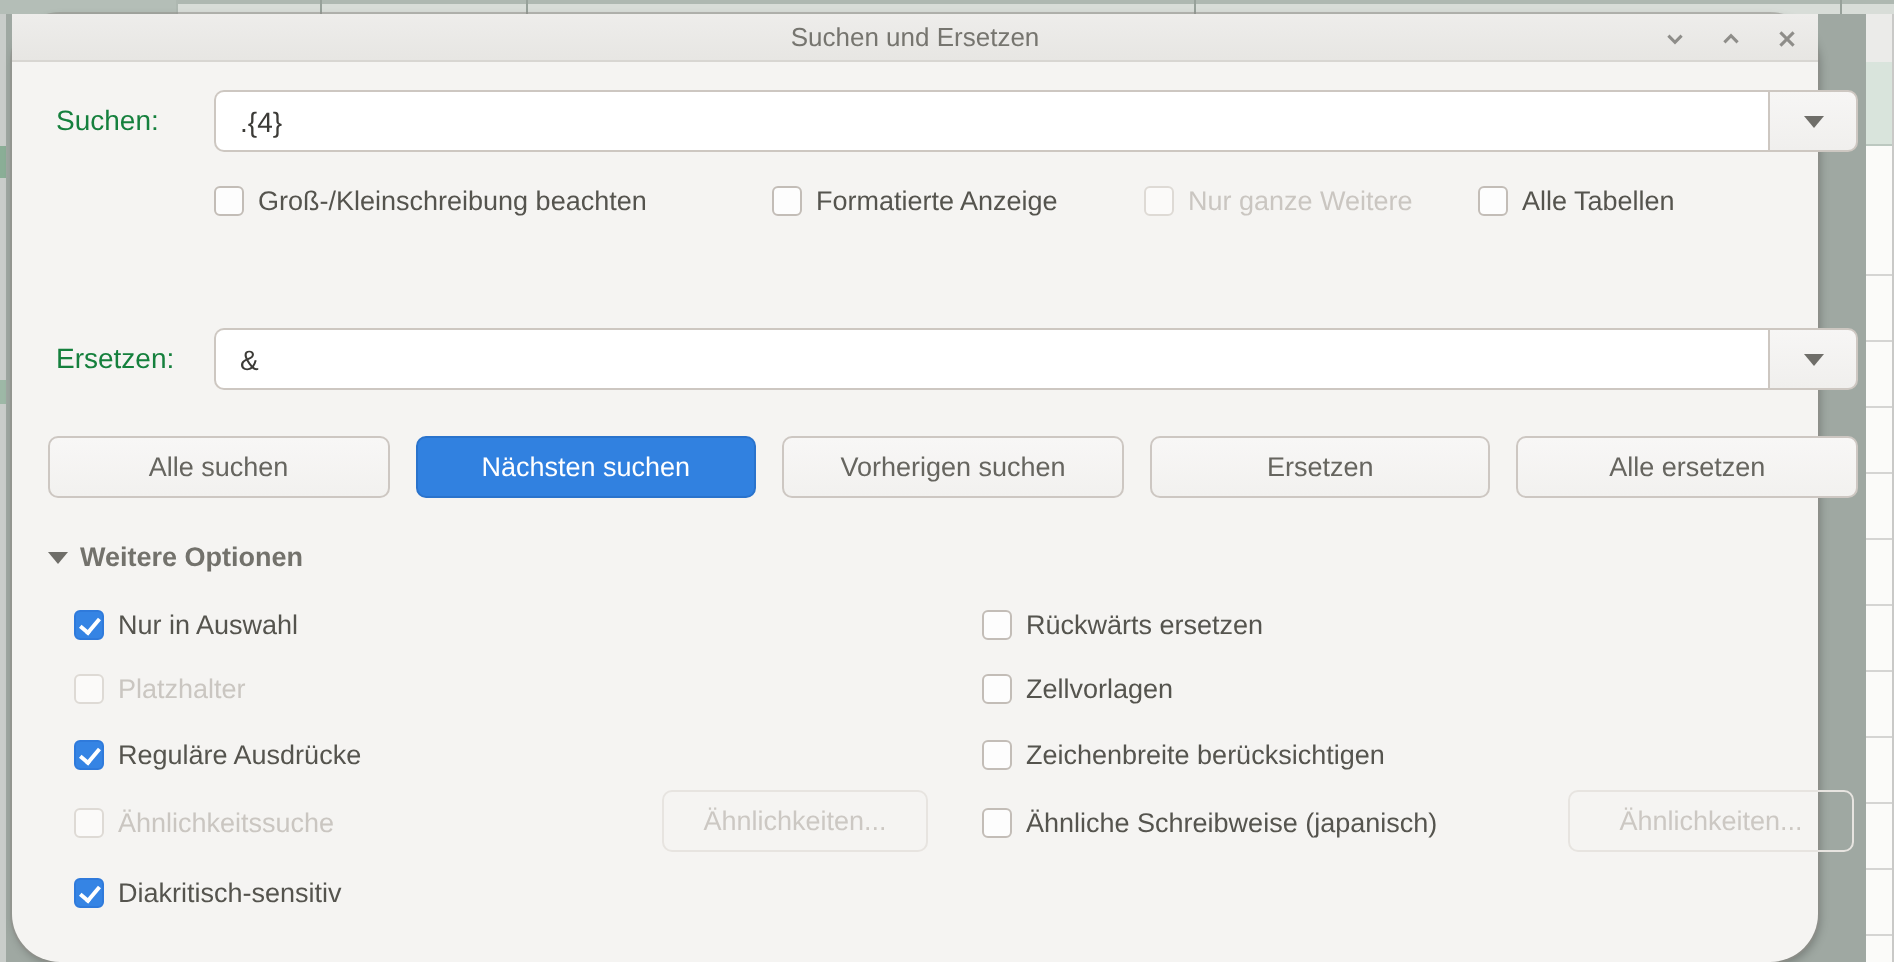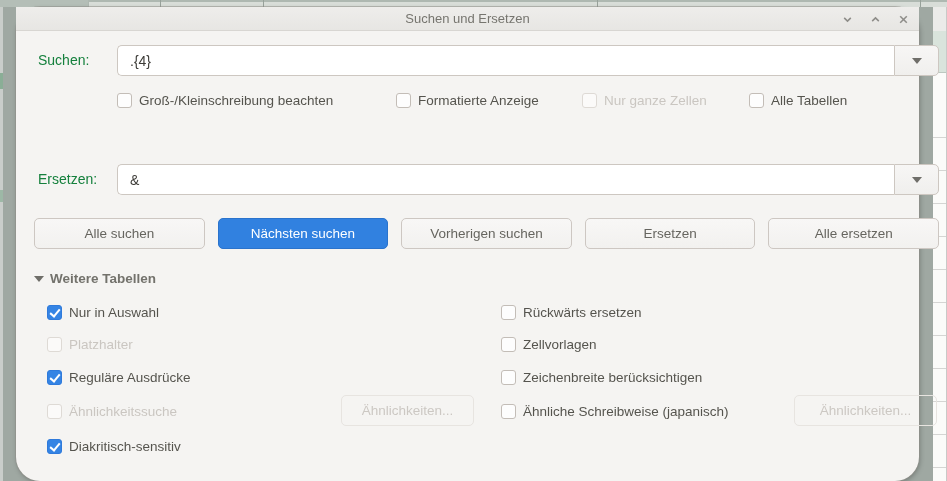--- a/index.html
+++ b/index.html
@@ -15,21 +15,21 @@
   .bg-top .vline{position:absolute;top:0;width:1px;height:7px;background:#97a19a;}
   .bg-left{position:absolute;left:0;top:7px;width:3px;height:474px;background:#c9cdca;}
   .bg-left .seg1{position:absolute;left:0;top:66px;width:3px;height:16px;background:#8aae96;}
   .bg-left .seg2{position:absolute;left:0;top:183px;width:3px;height:12px;background:#9db8a6;}
   .bg-right{position:absolute;left:933px;top:7px;width:14px;height:474px;background:#fbfbf9;border-right:1px solid #c9c9c7;box-sizing:border-box;}
   .bg-right .gray-top{position:absolute;left:0;top:0;width:100%;height:24px;background:#ebebe9;}
   .bg-right .green-cell{position:absolute;left:0;top:24px;width:100%;height:42px;background:#d9e4dc;border-bottom:1px solid #bcc8c0;box-sizing:border-box;}
   .bg-right .rows{position:absolute;left:0;top:98px;width:100%;bottom:0;
     background:repeating-linear-gradient(to bottom,#fbfbf9 0 32px,#d5d5d3 32px 33px);}
   
-  .dialog{position:absolute;left:16px;top:7px;width:903px;height:474px;background:#f5f4f2;
+  .dialog{position:absolute;left:6px;top:7px;width:903px;height:474px;background:#f5f4f2;
     box-shadow:0 0 0 1px rgba(145,143,139,.55),1px 2px 5px rgba(0,0,0,.25);border-radius:24px;}
   .titlebar{position:absolute;left:0;top:0;width:100%;height:24px;
     background:linear-gradient(#eeedeb,#e7e6e3);border-bottom:1px solid #d8d6d2;box-sizing:border-box;}
   .titlebar .title{position:absolute;left:0;right:0;top:4px;text-align:center;
     font-size:13px;color:#76756f;}
   .win-controls{position:absolute;right:10px;top:0;height:24px;display:flex;align-items:center;gap:16px;}
   .win-btn{width:12px;height:12px;display:flex;align-items:center;justify-content:center;cursor:default;}
   .win-btn svg{stroke:#8e8d89;stroke-width:1.4;fill:none;}
   
   .field-label{position:absolute;font-size:14px;color:#15803d;}
@@ -121,21 +121,21 @@
   <div class="opt" style="left:101px;top:85px;">
     <span class="cb"></span>
     <span class="lbl">Groß-/Kleinschreibung beachten</span>
   </div>
   <div class="opt" style="left:380px;top:85px;">
     <span class="cb"></span>
     <span class="lbl">Formatierte Anzeige</span>
   </div>
   <div class="opt disabled" style="left:566px;top:85px;">
     <span class="cb disabled"></span>
-    <span class="lbl">Nur ganze Zellen</span>
+    <span class="lbl">Nur ganze Weitere</span>
   </div>
   <div class="opt" style="left:733px;top:85px;">
     <span class="cb"></span>
     <span class="lbl">Alle Tabellen</span>
   </div>
 
   <span class="field-label" style="left:22px;top:164px;">Ersetzen:</span>
   <div class="combo" style="left:101px;top:157px;">
     <input type="text" value="&amp;" style="">
     <span class="dd">
@@ -146,21 +146,21 @@
   <div class="actions">
     <button class="btn">Alle suchen</button>
     <button class="btn primary">Nächsten suchen</button>
     <button class="btn">Vorherigen suchen</button>
     <button class="btn">Ersetzen</button>
     <button class="btn">Alle ersetzen</button>
   </div>
 
   <div class="expander">
     <span class="tri"></span>
-    <span class="txt">Weitere Tabellen</span>
+    <span class="txt">Weitere Optionen</span>
   </div>
 
   <div class="opt" style="left:31px;top:297px;">
     <span class="cb checked"></span>
     <span class="lbl">Nur in Auswahl</span>
   </div>
   <div class="opt disabled" style="left:31px;top:329px;">
     <span class="cb disabled"></span>
     <span class="lbl">Platzhalter</span>
   </div>

